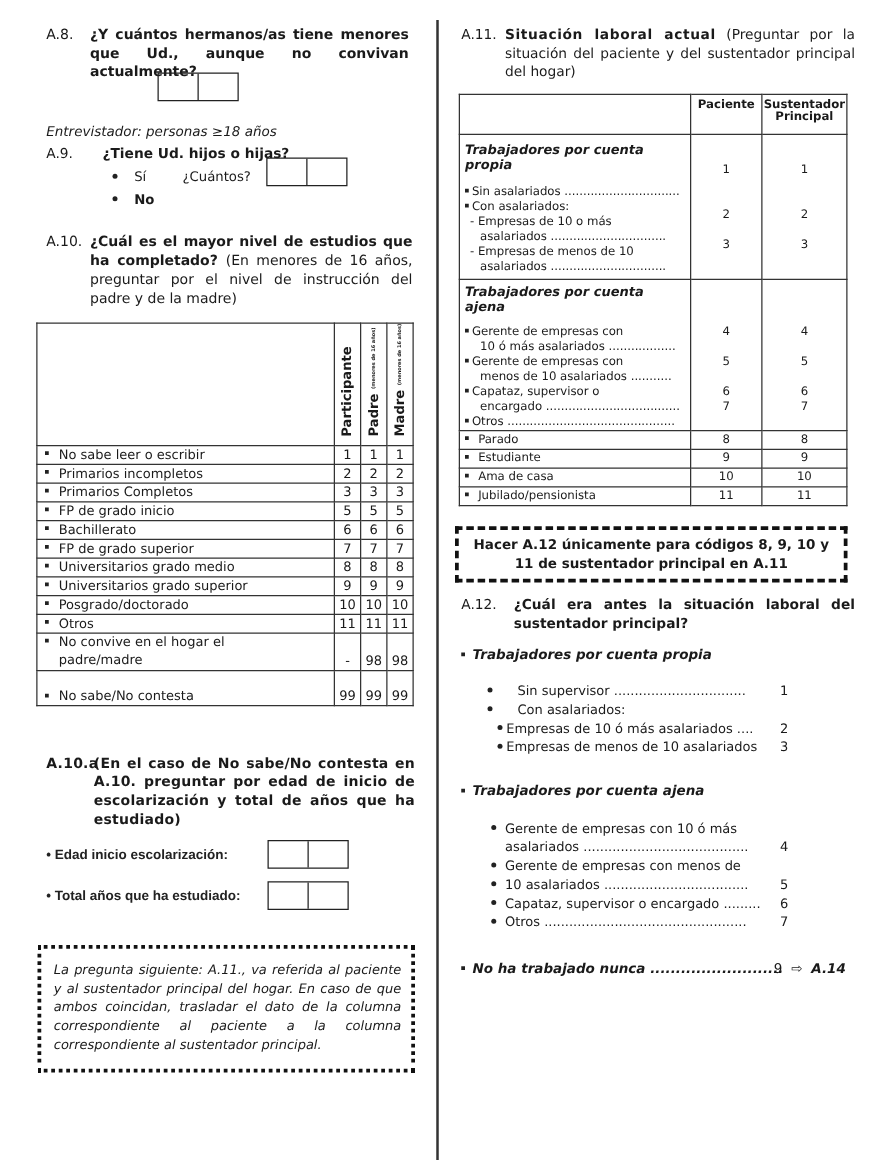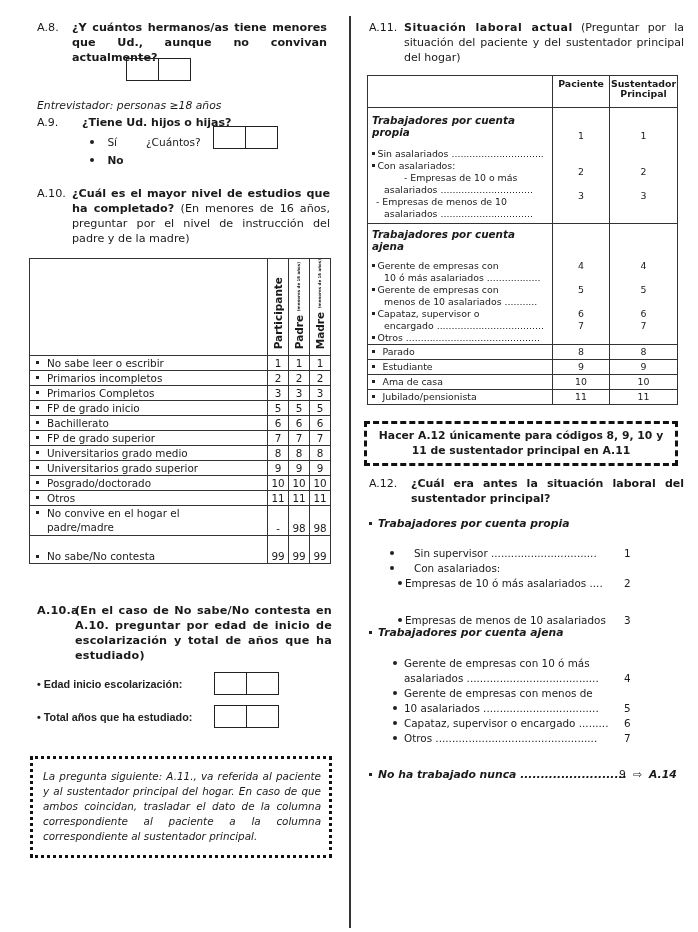--- a/index.html
+++ b/index.html
@@ -205,21 +205,21 @@
     <td style="width:185px;"></td>
     <td class="hdr" style="width:57px;">Paciente</td>
     <td class="hdr">Sustentador Principal</td>
   </tr>
   <tr>
     <td style="padding:0 4px 3px 4px;">
       <div class="sec" style="padding:6px 0 10px 0;">Trabajadores por cuenta propia</div>
       <div id="propiaLbl">
             <div style="white-space: nowrap; height: 12px;"><span class="sq" style="margin-right:3px;width:2.5px;height:2.5px;"></span><span>Sin asalariados ...............................</span></div>
             <div style="white-space: nowrap; height: 12px;"><span class="sq" style="margin-right:3px;width:2.5px;height:2.5px;"></span><span>Con asalariados:</span></div>
-            <div style="white-space: nowrap; height: 12px; padding-left: 4px; margin-left: 28px;"><span>- Empresas de 10 o más</span></div>
+            <div style="white-space: nowrap; height: 12px; padding-left: 4px;"><span>- Empresas de 10 o más</span></div>
             <div style="white-space: nowrap; height: 12px; padding-left: 12px;"><span>asalariados ...............................</span></div>
             <div style="white-space: nowrap; height: 12px; padding-left: 4px;"><span>- Empresas de menos de 10</span></div>
             <div style="white-space: nowrap; height: 12px; padding-left: 12px;"><span>asalariados ...............................</span></div>
           </div>
     </td>
     <td class="c" style="padding:22px 0 3px 0;">
           <div id="propiaV0">
             <div style="height: 12px;">1</div>
             <div style="height: 12px;"></div>
             <div style="height: 12px;"></div>
@@ -309,21 +309,21 @@
   <span style="display:block; padding-left:42px; font-weight:bold;">¿Cuál era antes la situación laboral del sustentador principal?</span>
 </div>
 
 <div class="abs" style="left:369px; top:517px; font-weight:bold; font-style:italic; font-size:10.8px;">
   <span class="sq" style="margin-right:6px;"></span><span>Trabajadores por cuenta propia</span>
 </div>
 <div class="list" id="a12propia" style="left:390px; top:546px; width:250px;">
     <div class="row" style="padding-left: 0px;"><span class="bul" style="margin-right: 20px;"></span><span>Sin supervisor ................................</span><span style="position: absolute; left: 234px;">1</span></div>
     <div class="row" style="padding-left: 0px;"><span class="bul" style="margin-right: 20px;"></span><span>Con asalariados:</span><span style="position: absolute; left: 234px;"></span></div>
     <div class="row" style="padding-left: 8px;"><span class="bul" style="margin-right: 3px;"></span><span>Empresas de 10 ó más asalariados ....</span><span style="position: absolute; left: 234px;">2</span></div>
-    <div class="row" style="padding-left: 8px; margin-top: 22px;"><span class="bul" style="margin-right: 3px;"></span><span>Empresas de menos de 10 asalariados</span><span style="position: absolute; left: 234px;">3</span></div>
+    <div class="row" style="padding-left: 8px;"><span class="bul" style="margin-right: 3px;"></span><span>Empresas de menos de 10 asalariados</span><span style="position: absolute; left: 234px;">3</span></div>
   </div>
 
 <div class="abs" style="left:369px; top:626px; font-weight:bold; font-style:italic; font-size:10.8px;">
   <span class="sq" style="margin-right:6px;"></span><span>Trabajadores por cuenta ajena</span>
 </div>
 <div class="list" id="a12ajena" style="left:393px; top:656px; width:250px;">
     <div class="row" style="padding-left: 0px;"><span class="bul" style="margin-right: 7px;"></span><span>Gerente de empresas con 10 ó más</span><span style="position: absolute; left: 231px;"></span></div>
     <div class="row" style="padding-left: 11px;"><span>asalariados ........................................</span><span style="position: absolute; left: 231px;">4</span></div>
     <div class="row" style="padding-left: 0px;"><span class="bul" style="margin-right: 7px;"></span><span>Gerente de empresas con menos de</span><span style="position: absolute; left: 231px;"></span></div>
     <div class="row" style="padding-left: 0px;"><span class="bul" style="margin-right: 7px;"></span><span>10 asalariados ...................................</span><span style="position: absolute; left: 231px;">5</span></div>

